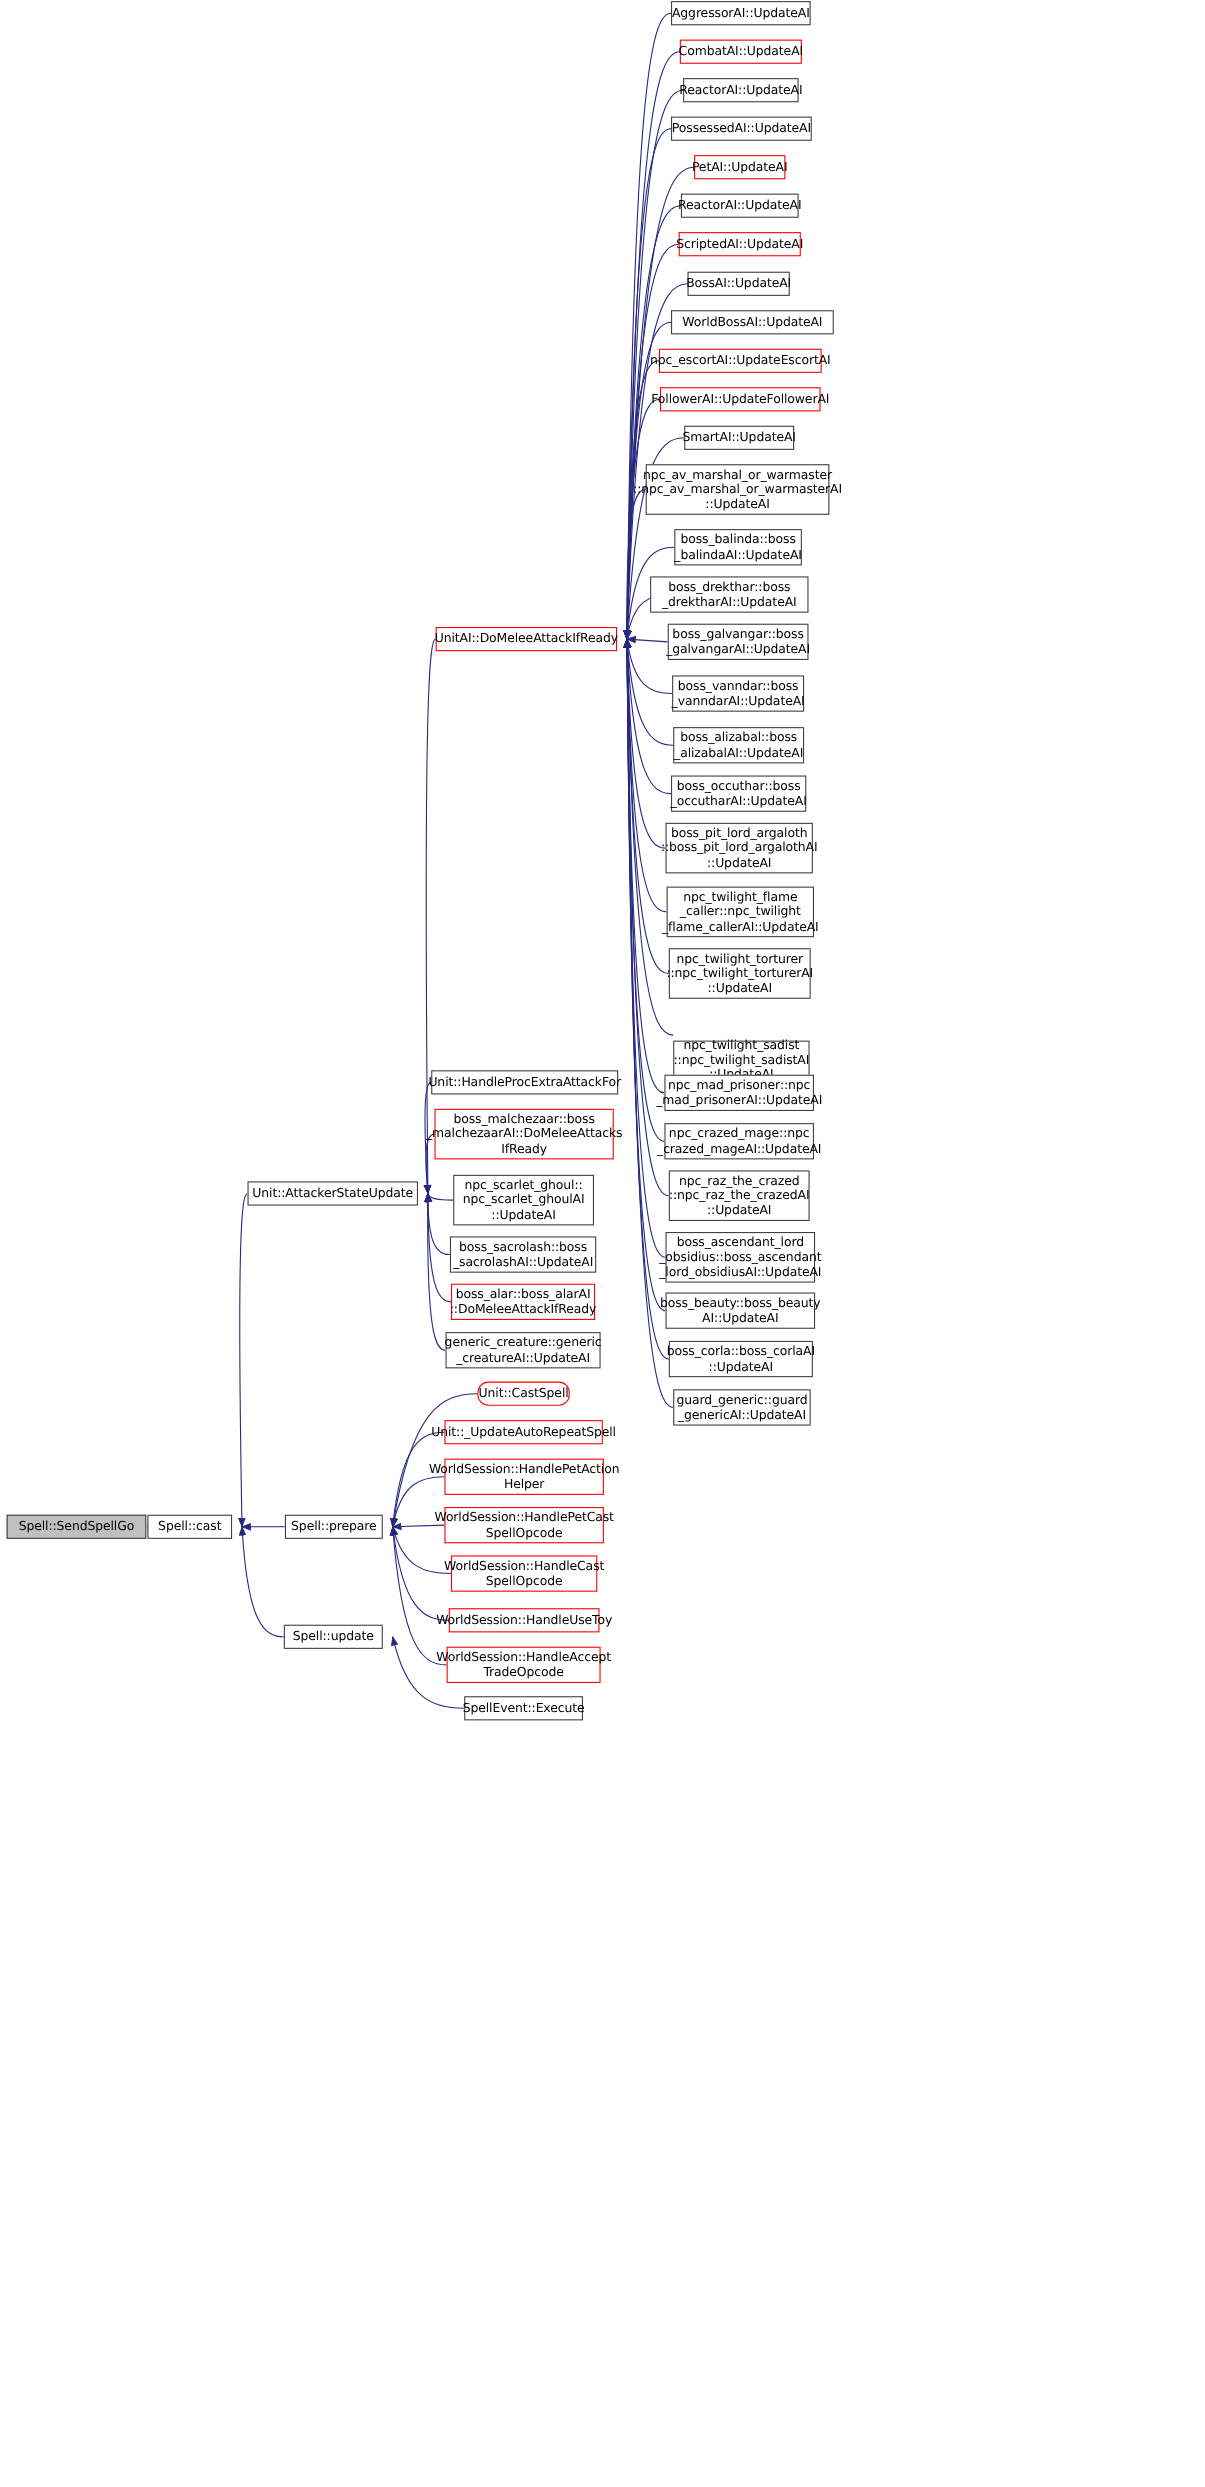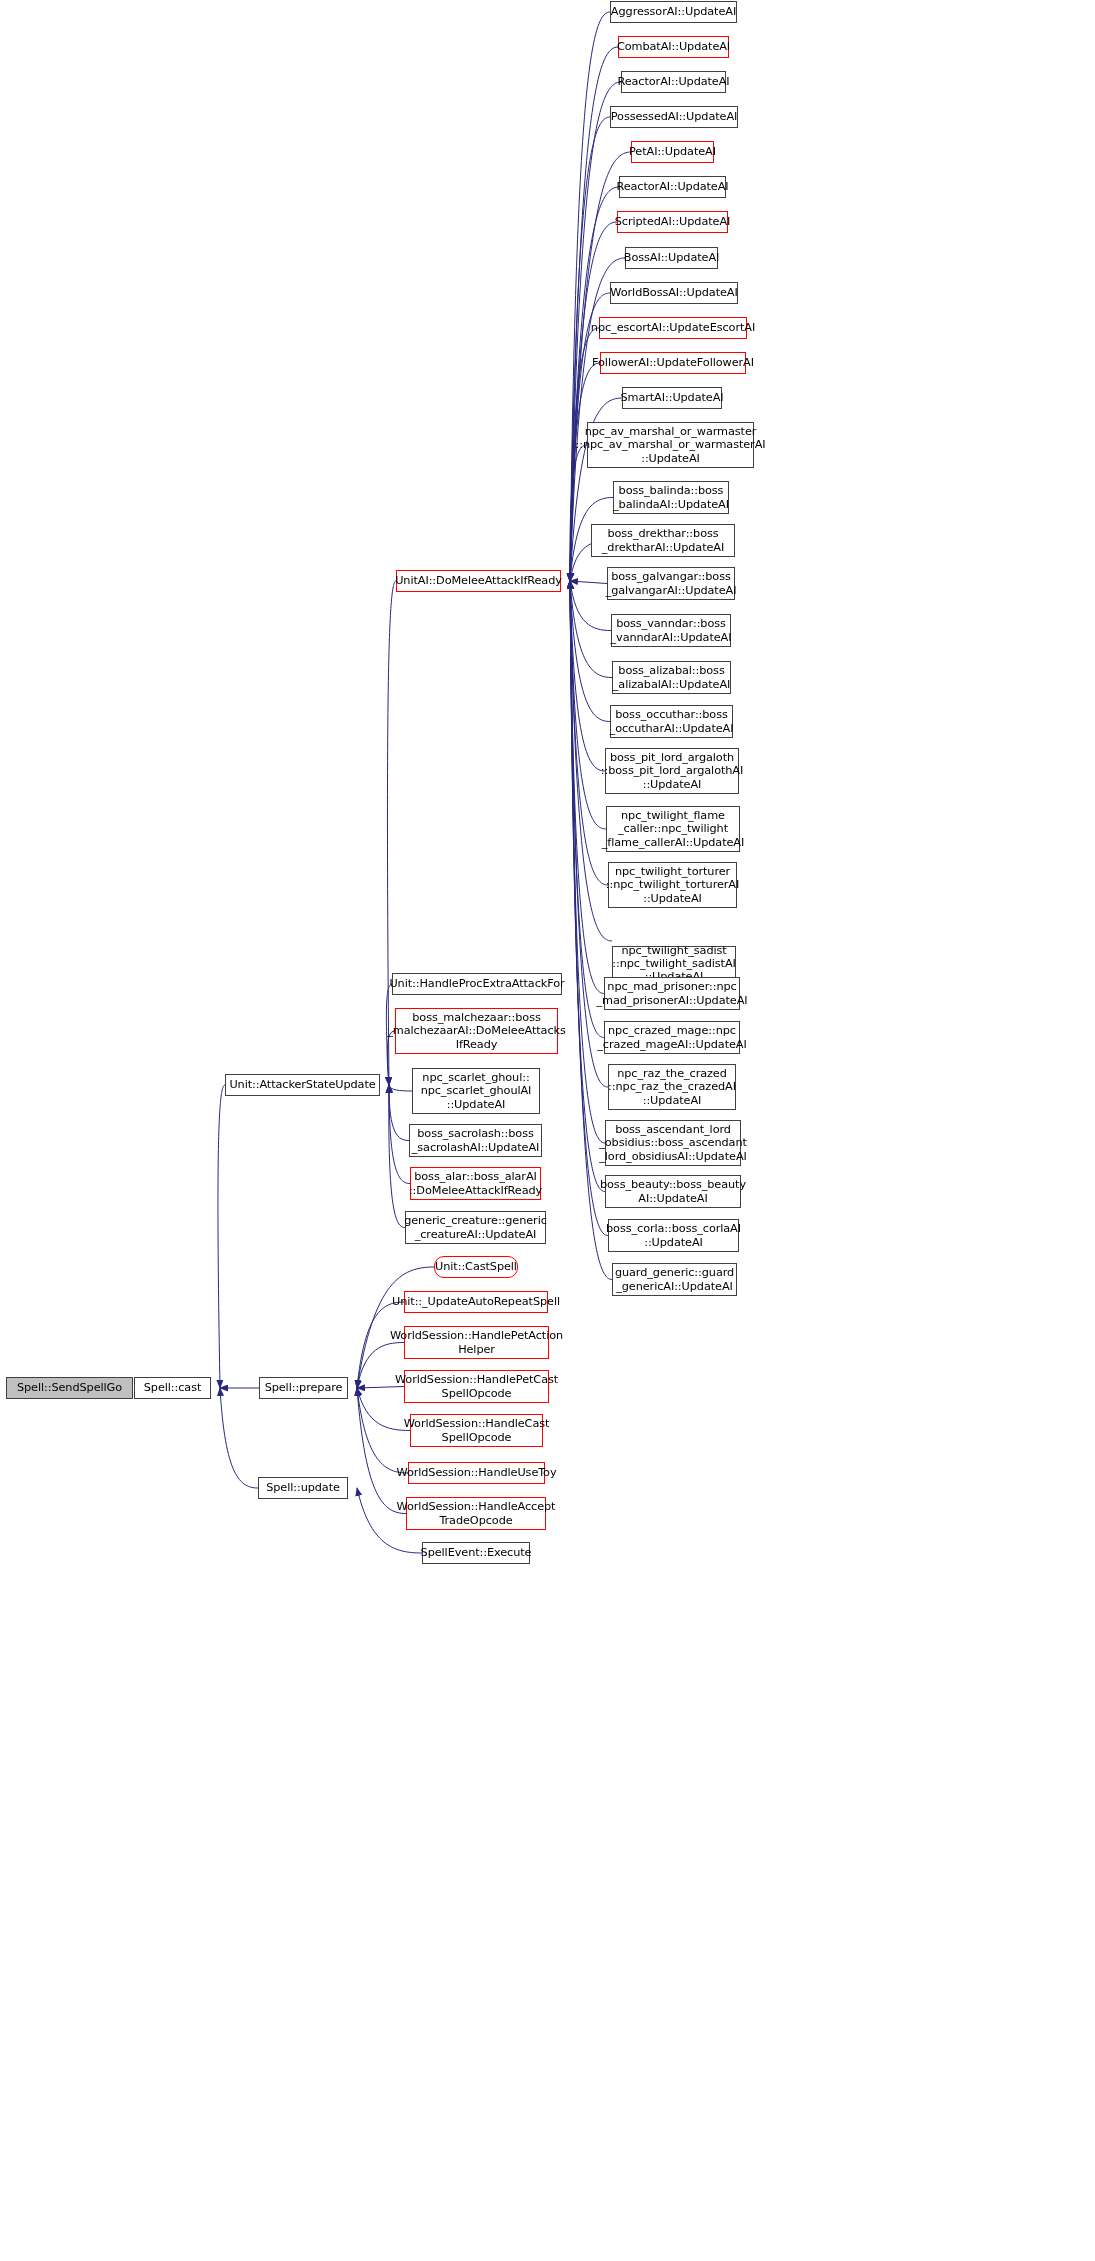--- a/index.html
+++ b/index.html
@@ -106,21 +106,21 @@
     <div class="node" style="left: 405px; top: 1211px; width: 141px; height: 33px;">generic_creature::generic
 _creatureAI::UpdateAI</div>
     <div class="node" style="left: 610px; top: 1px; width: 127px; height: 22px;">AggressorAI::UpdateAI</div>
     <div class="node red" style="left: 618px; top: 36px; width: 111px; height: 22px;">CombatAI::UpdateAI</div>
     <div class="node" style="left: 621px; top: 71px; width: 105px; height: 22px;">ReactorAI::UpdateAI</div>
     <div class="node" style="left: 610px; top: 106px; width: 128px; height: 22px;">PossessedAI::UpdateAI</div>
     <div class="node red" style="left: 631px; top: 141px; width: 83px; height: 22px;">PetAI::UpdateAI</div>
     <div class="node" style="left: 619px; top: 176px; width: 107px; height: 22px;">ReactorAI::UpdateAI</div>
     <div class="node red" style="left: 617px; top: 211px; width: 111px; height: 22px;">ScriptedAI::UpdateAI</div>
     <div class="node" style="left: 625px; top: 247px; width: 93px; height: 22px;">BossAI::UpdateAI</div>
-    <div class="node" style="left: 610px; top: 282px; width: 128px; height: 22px;">WorldBossAI::UpdateAI</div>
+    <div class="node" style="left: 610px; top: 282px; width: 148px; height: 22px;">WorldBossAI::UpdateAI</div>
     <div class="node red" style="left: 599px; top: 317px; width: 148px; height: 22px;">npc_escortAI::UpdateEscortAI</div>
     <div class="node red" style="left: 600px; top: 352px; width: 146px; height: 22px;">FollowerAI::UpdateFollowerAI</div>
     <div class="node" style="left: 622px; top: 387px; width: 100px; height: 22px;">SmartAI::UpdateAI</div>
     <div class="node" style="left: 587px; top: 422px; width: 167px; height: 46px;">npc_av_marshal_or_warmaster
 ::npc_av_marshal_or_warmasterAI
 ::UpdateAI</div>
     <div class="node" style="left: 613px; top: 481px; width: 116px; height: 33px;">boss_balinda::boss
 _balindaAI::UpdateAI</div>
     <div class="node" style="left: 591px; top: 524px; width: 144px; height: 33px;">boss_drekthar::boss
 _drektharAI::UpdateAI</div>

